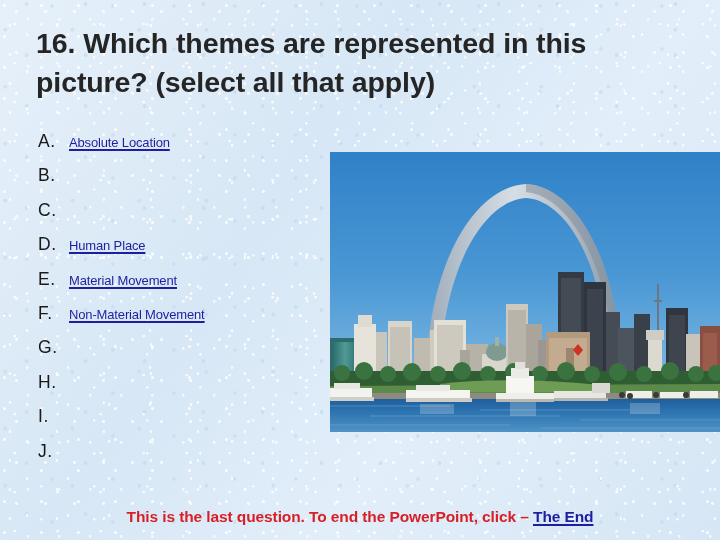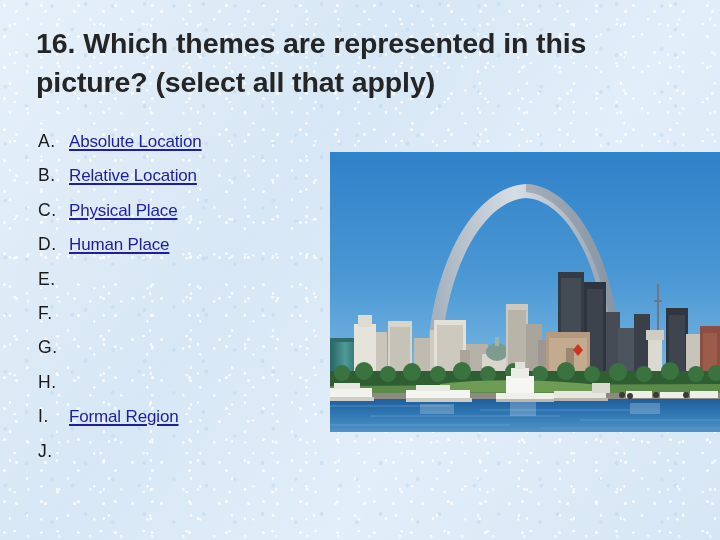--- a/index.html
+++ b/index.html
@@ -66,21 +66,21 @@
     white-space: nowrap;
   }
   .option-letter {
     width: 31px;
     flex: 0 0 31px;
     font-size: 17.5px;
     color: #1a1a1a;
     letter-spacing: 0.6px;
   }
   .option-text {
-    font-size: 17px;
+    font-size: 13px;
     color: #1e1ea0;
     text-decoration: underline;
     text-underline-offset: 2px;
     text-decoration-thickness: 1.6px;
     letter-spacing: -0.15px;
     cursor: pointer;
   }
 
   
   #photo {
@@ -121,45 +121,44 @@
 
   <div id="title">16.  Which themes are represented in this picture? (select all that apply)</div>
 
   <div id="options">
     <div class="option-row">
       <span class="option-letter">A.</span>
       <span class="option-text">Absolute Location</span>
     </div>
     <div class="option-row">
       <span class="option-letter">B.</span>
-      <span class="option-text">Relative Location</span>
     </div>
     <div class="option-row">
       <span class="option-letter">C.</span>
-      <span class="option-text">Physical Place</span>
     </div>
     <div class="option-row">
       <span class="option-letter">D.</span>
       <span class="option-text">Human Place</span>
     </div>
     <div class="option-row">
       <span class="option-letter">E.</span>
+      <span class="option-text">Material Movement</span>
     </div>
     <div class="option-row">
       <span class="option-letter">F.</span>
+      <span class="option-text">Non-Material Movement</span>
     </div>
     <div class="option-row">
       <span class="option-letter">G.</span>
     </div>
     <div class="option-row">
       <span class="option-letter">H.</span>
     </div>
     <div class="option-row">
       <span class="option-letter">I.</span>
-      <span class="option-text">Formal Region</span>
     </div>
     <div class="option-row">
       <span class="option-letter">J.</span>
     </div>
   </div>
 
   <div id="photo">
     <svg width="390" height="280" viewBox="0 0 390 280" xmlns="http://www.w3.org/2000/svg">
       <defs>
         <linearGradient id="sky" x1="0" y1="0" x2="0" y2="1">
@@ -317,14 +316,17 @@
 
         <g opacity="0.22" fill="#ffffff">
           <rect x="180" y="250" width="26" height="14"></rect>
           <rect x="90" y="252" width="34" height="10"></rect>
           <rect x="300" y="251" width="30" height="11"></rect>
         </g>
       </g>
     </svg>
   </div>
 
+  <div id="footer">
+    <span>This is the last question.  To end the PowerPoint, click – </span><span class="end-link">The End</span>
+  </div>
 
 </div>
 
 </body></html>

